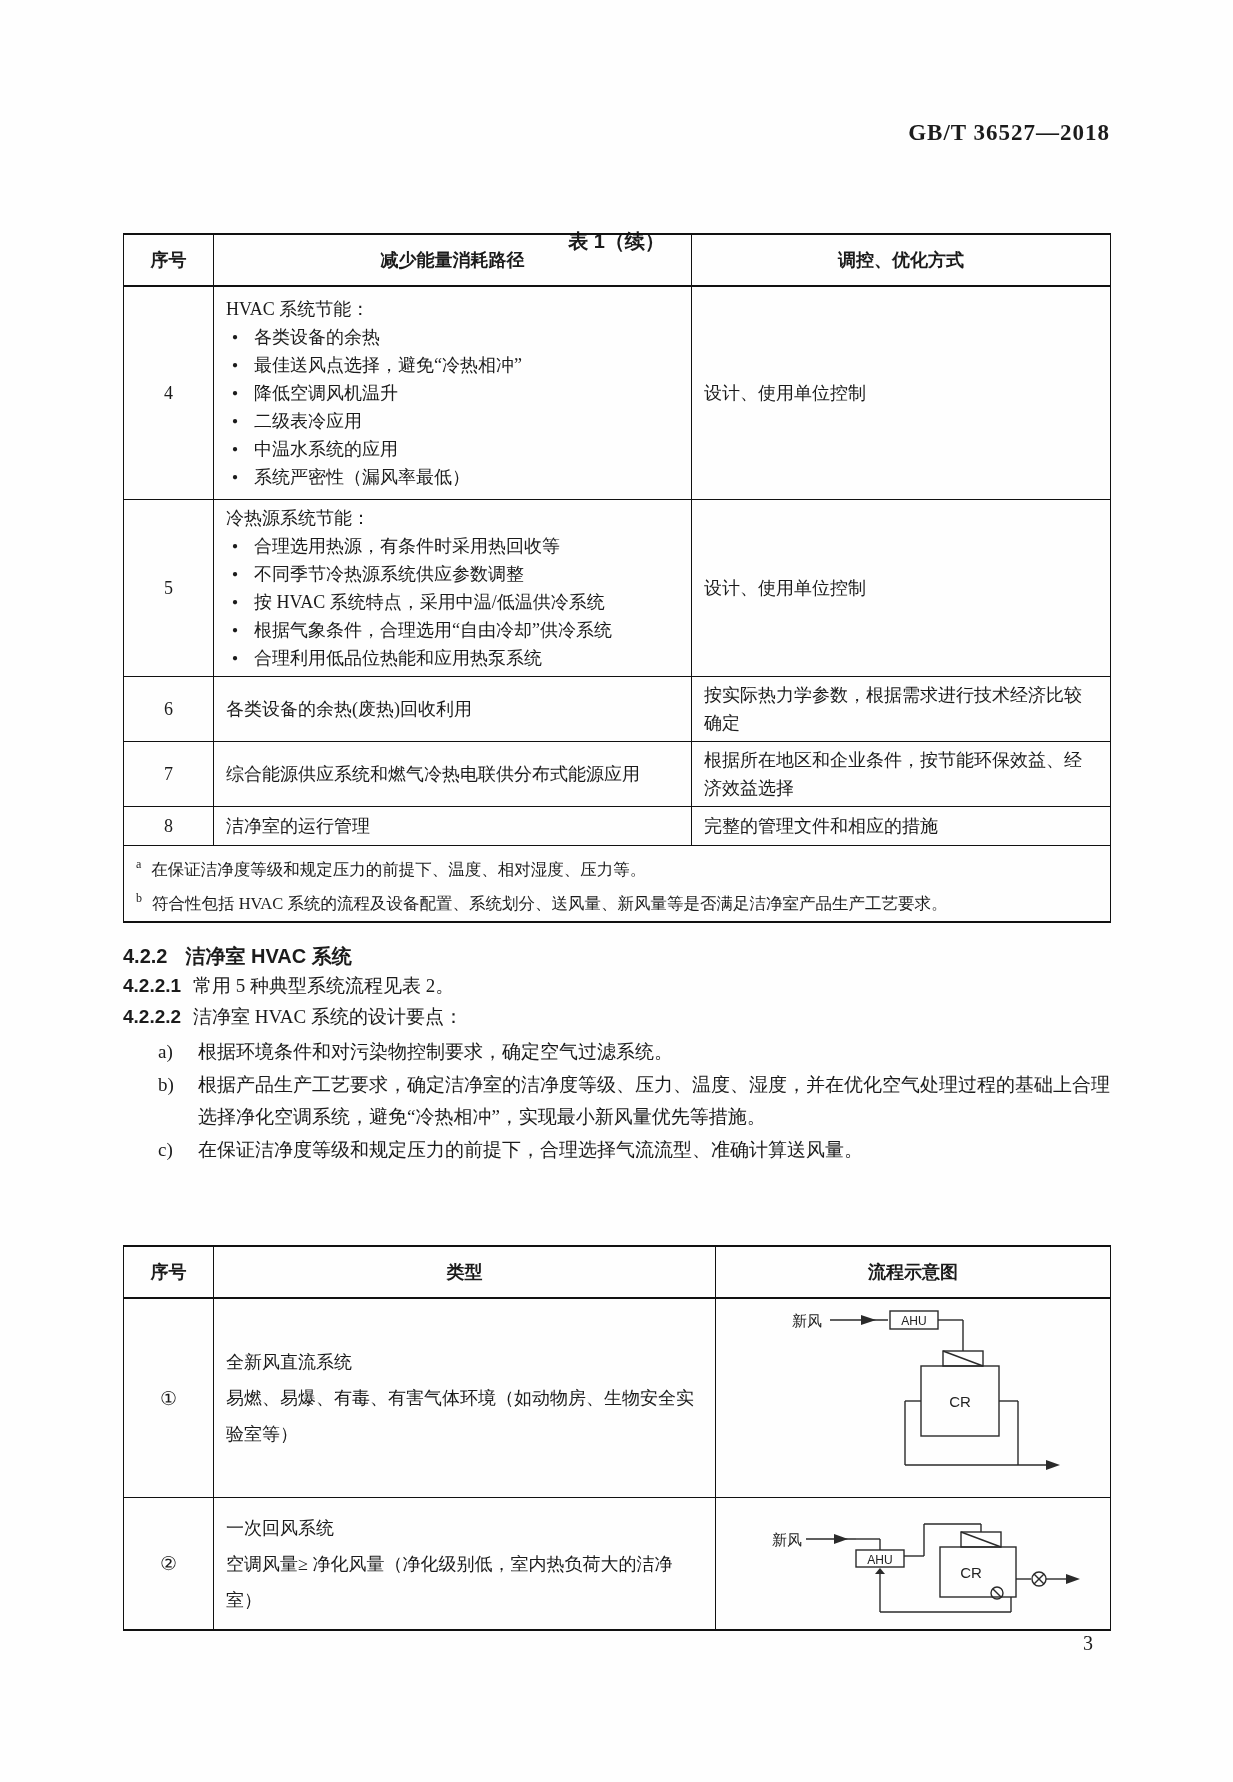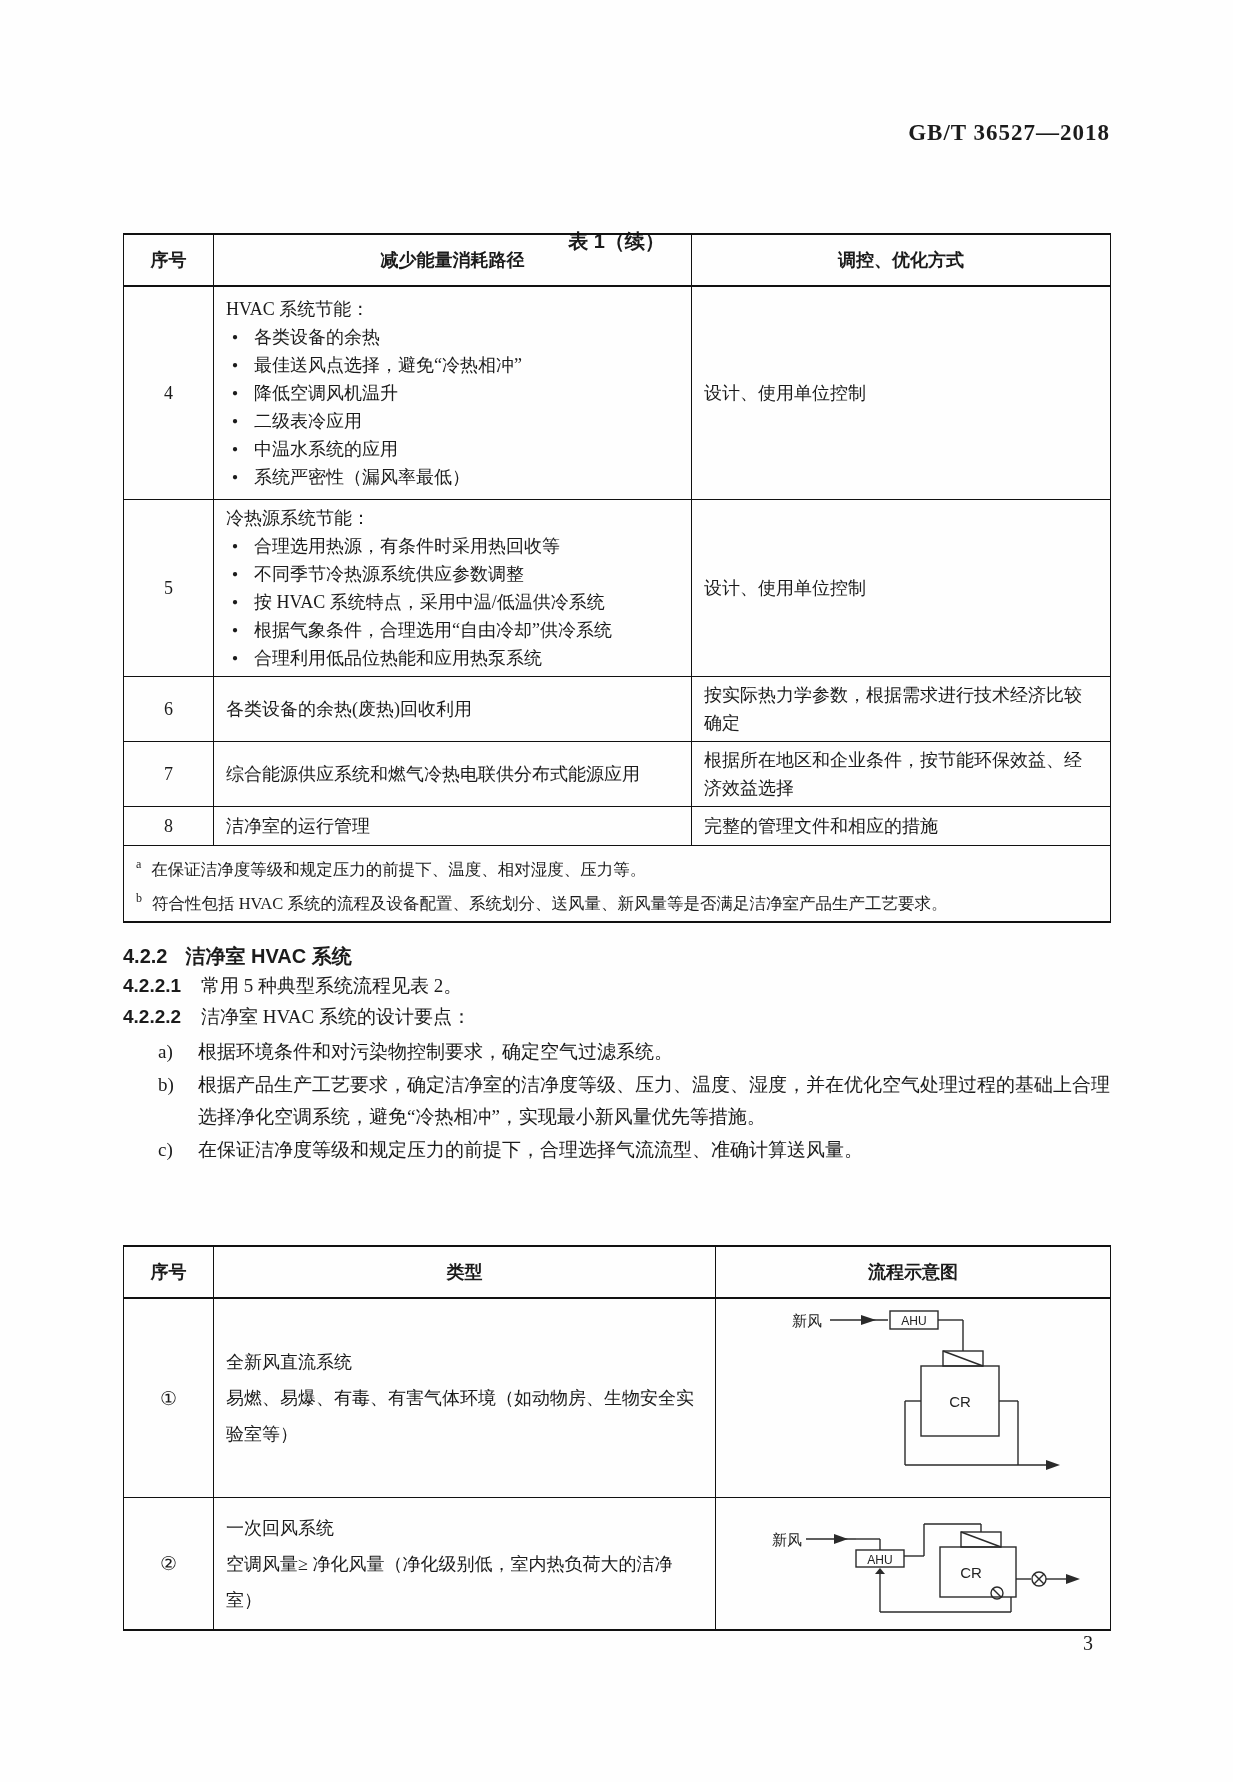--- a/index.html
+++ b/index.html
@@ -58,21 +58,21 @@
 
   .sec{position:absolute;left:123px;top:943px;width:987px;font-size:19px;}
   .sec-h{
     font-family:"Liberation Sans","DejaVu Sans",sans-serif;
     font-weight:bold;font-size:20px;
   }
   .sec-h .cnum{margin-right:18px;}
   .clause{line-height:31px;}
   .clause .cnum{
     font-family:"Liberation Sans","DejaVu Sans",sans-serif;
-    font-weight:bold;margin-right:20px;
+    font-weight:bold;margin-right:12px;
   }
   .list{margin-top:4px;}
   .li{position:relative;padding-left:75px;line-height:32.5px;}
   .li .lm{position:absolute;left:35px;}
 
   .t2-type{padding:8px 16px;line-height:36px;}
   .t2-no{text-align:center;font-size:19px;}
   td.diagram{padding:0;}
   td.diagram svg{display:block;}
 

